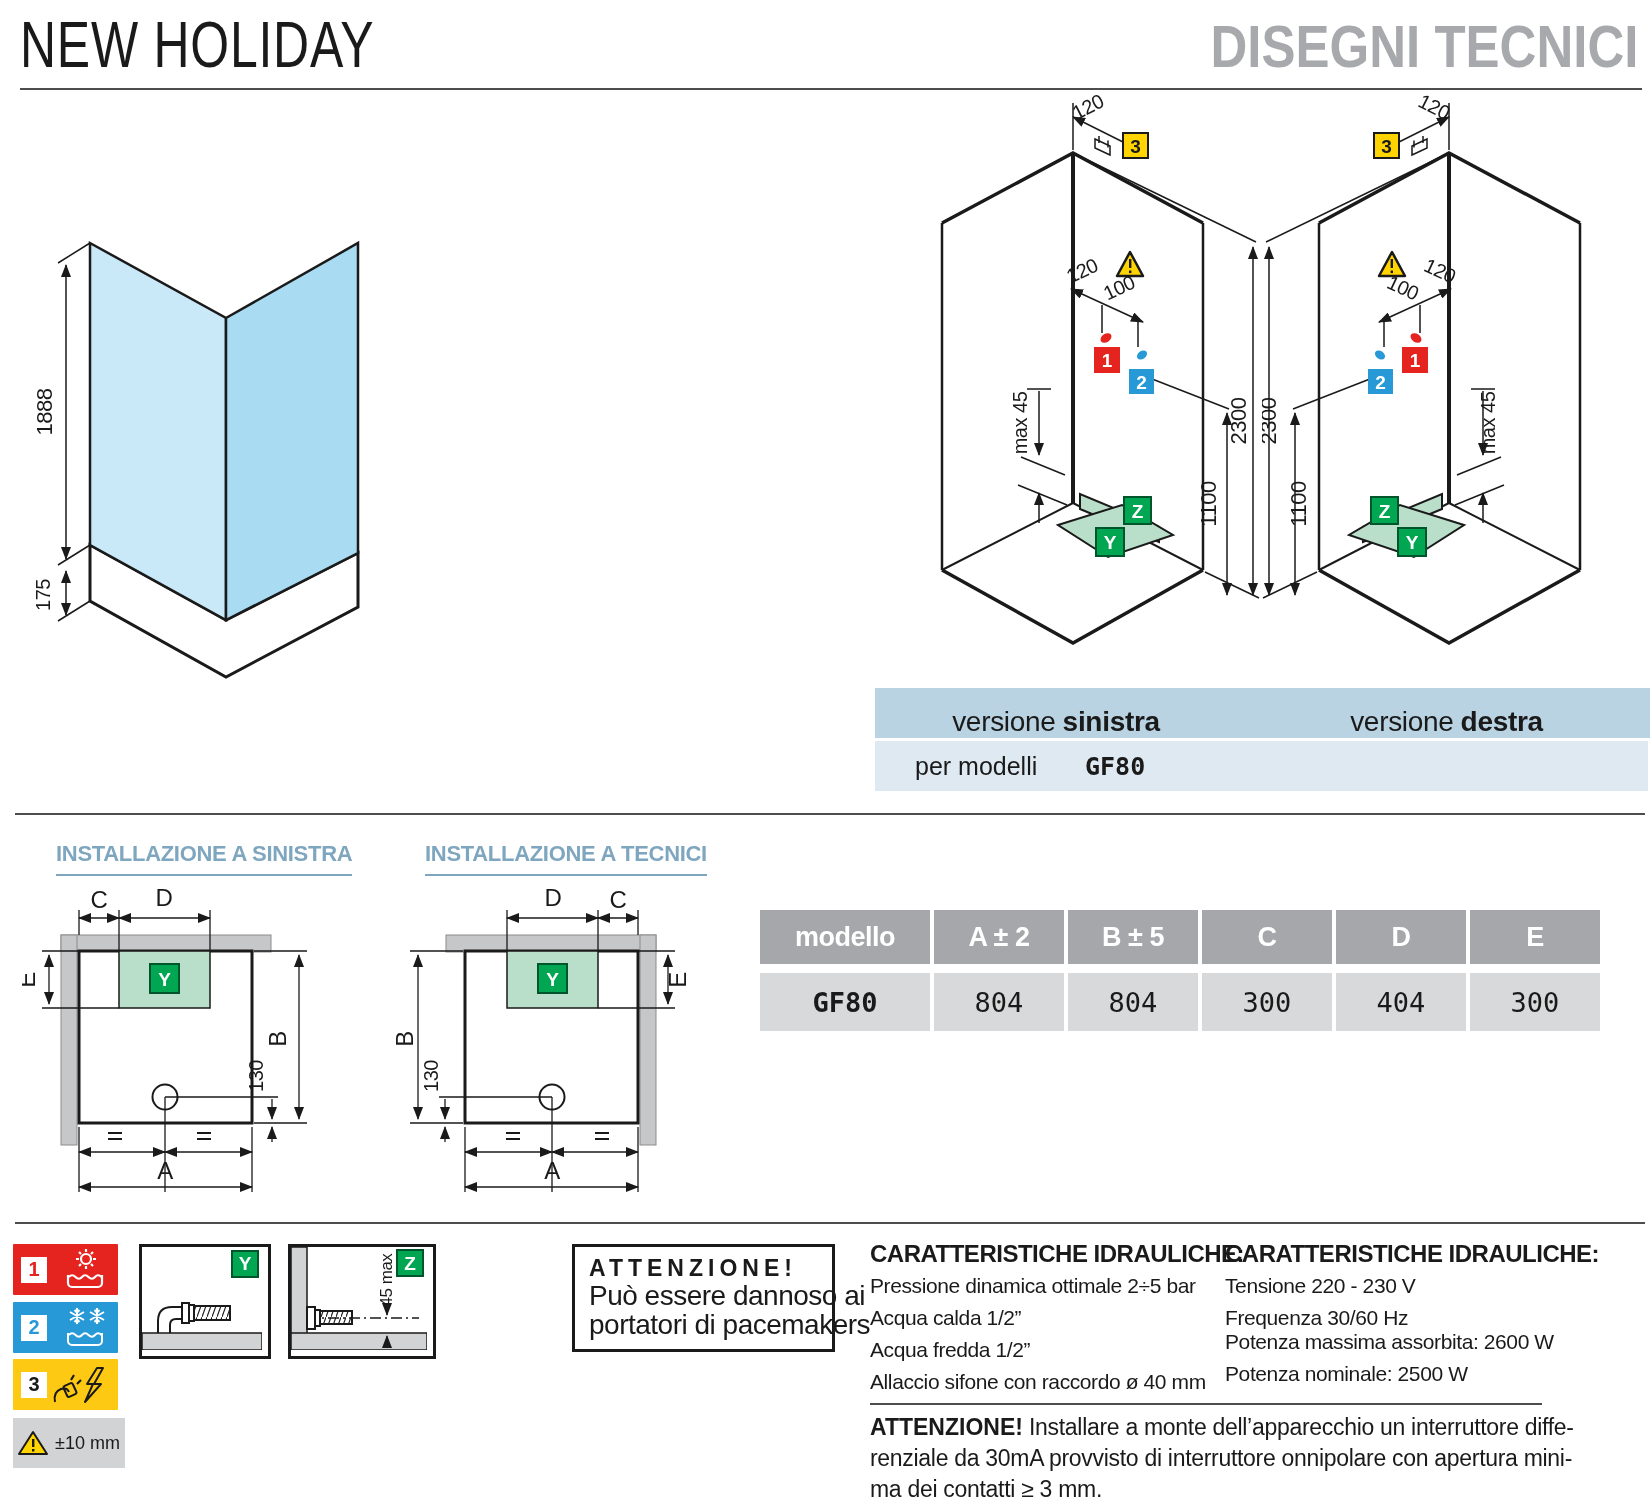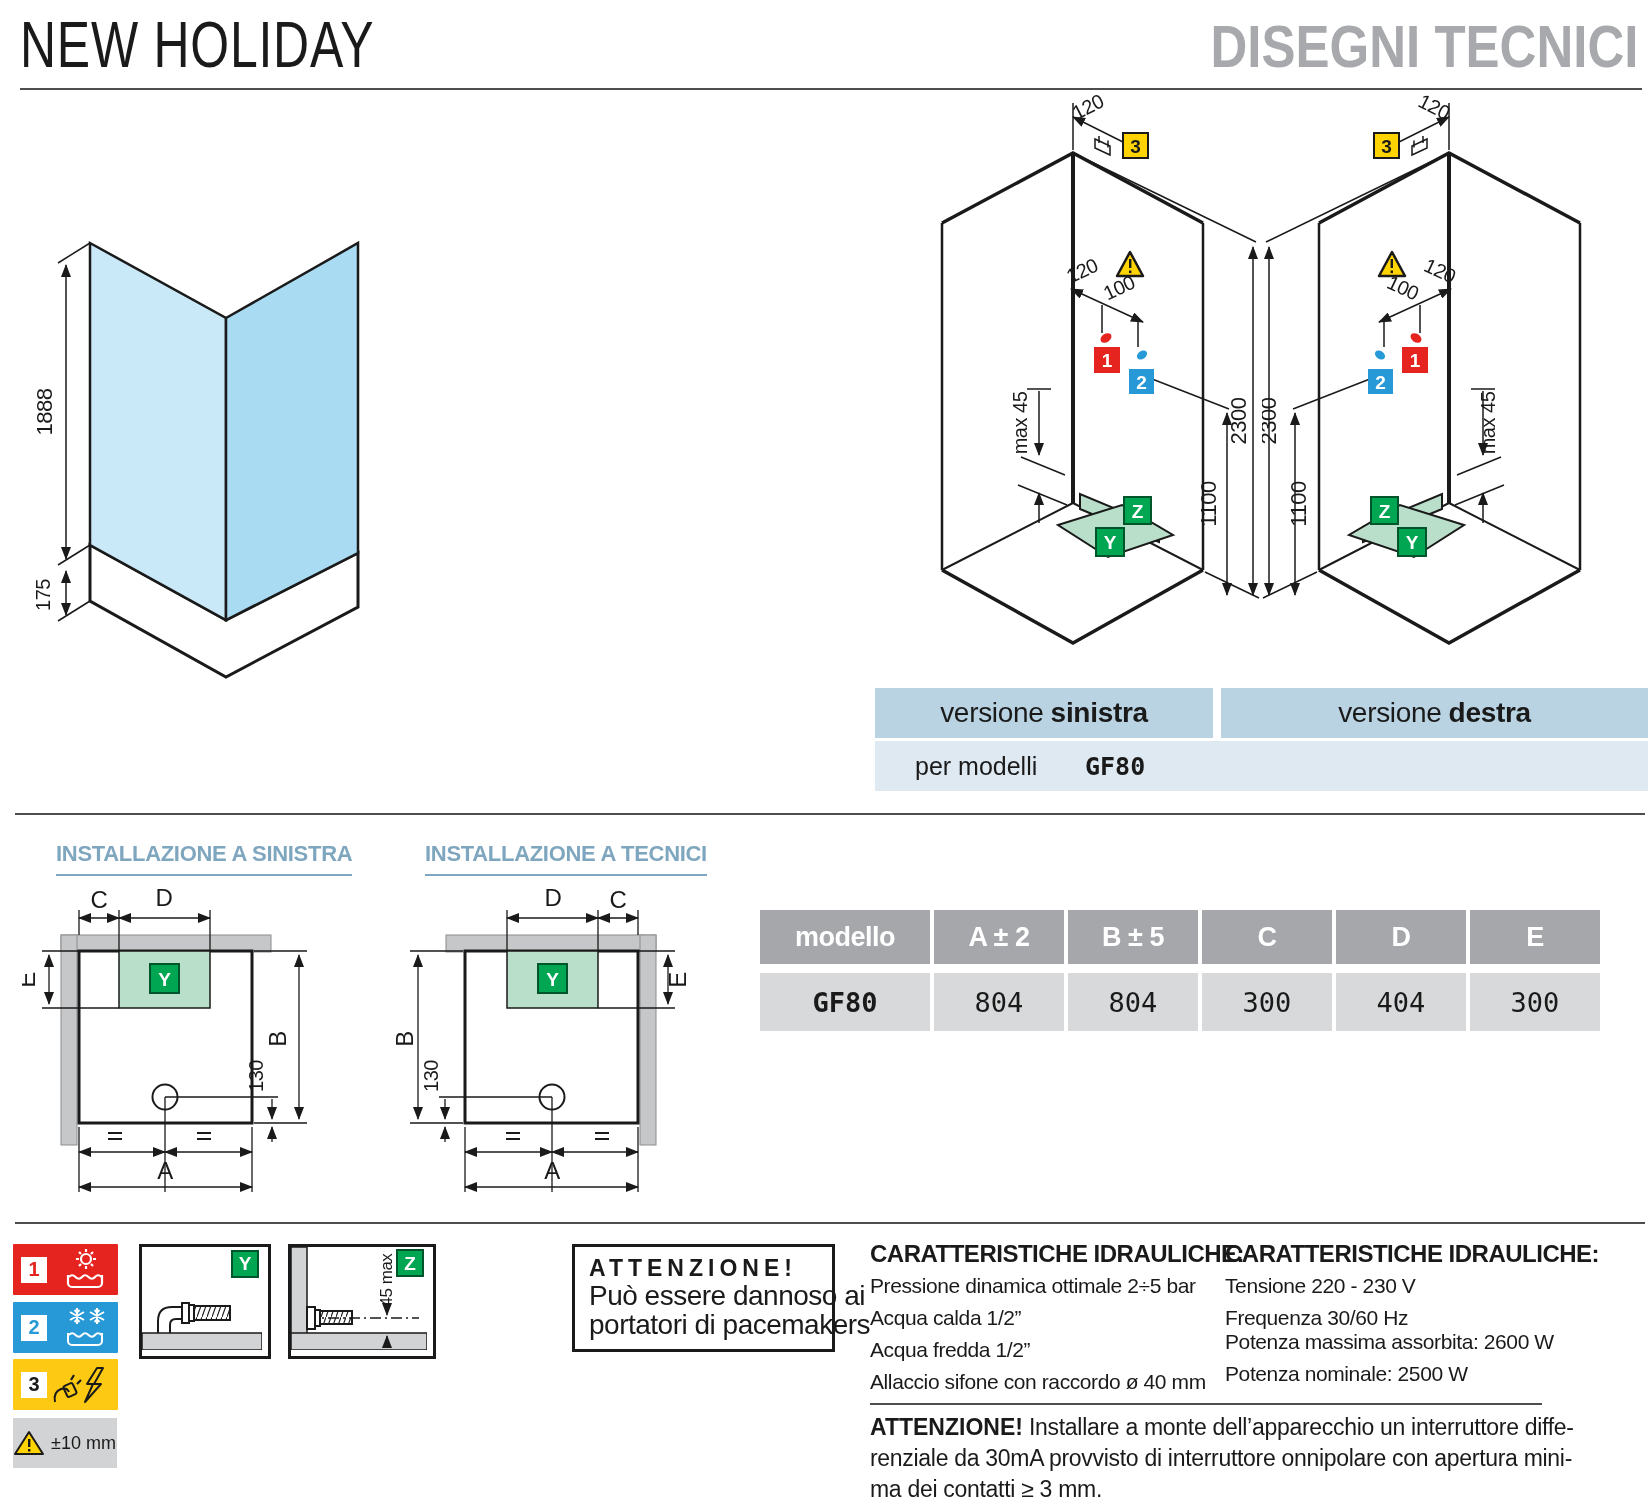--- a/index.html
+++ b/index.html
@@ -3,36 +3,36 @@
 <meta charset="utf-8">
 <style>
   html,body{margin:0;padding:0;background:#fff;}
   body{width:1650px;height:1503px;position:relative;font-family:"Liberation Sans",sans-serif;color:#1a1a1a;overflow:hidden;}
   .abs{position:absolute;}
   .hline{position:absolute;background:#4d4d4d;height:2px;}
   
   .brand{left:20px;top:8px;font-size:64px;font-weight:200;letter-spacing:1px;transform:scaleX(.78);transform-origin:left top;white-space:nowrap;}
   .section-title{right:12px;top:12px;font-size:60px;font-weight:bold;color:#a7a9ac;transform:scaleX(.85);transform-origin:right top;white-space:nowrap;}
   
-  .vbar{height:50px;background:#b9d3e2;display:flex;align-items:center;justify-content:center;font-size:28px;letter-spacing:-0.3px;}
+  .vbar{height:50px;background:#b9d3e2;display:flex;align-items:flex-end;justify-content:center;font-size:28px;letter-spacing:-0.3px;padding-left:12px;}
   .vbar b{margin-left:7px;}
   .vrow{height:50px;background:#dfe9f1;font-size:25px;}
   .vrow span{position:absolute;top:11px;}
   .mono{font-family:"DejaVu Sans Mono","Liberation Mono",monospace;}
   
   .inst-h{font-size:22px;font-weight:bold;letter-spacing:-0.3px;color:#7fa6bf;border-bottom:2px solid #7fa6bf;padding-bottom:7px;white-space:nowrap;}
   
   .spec{left:760px;top:910px;width:840px;display:grid;grid-template-columns:170px repeat(5,1fr);column-gap:4px;row-gap:9px;}
   .spec .hc{background:#a5a7aa;color:#fff;font-weight:bold;font-size:27px;height:54px;display:flex;align-items:center;justify-content:center;letter-spacing:-0.5px;}
   .spec .dc{background:#d8d9da;font-size:27px;height:58px;display:flex;align-items:center;justify-content:center;font-family:"DejaVu Sans Mono","Liberation Mono",monospace;}
   .spec .dc.b{font-weight:bold;}
   
   .lg{width:105px;height:51px;border-radius:1px;display:flex;align-items:center;}
   .lg .num{width:26px;height:26px;background:#fff;margin-left:8px;display:flex;align-items:center;justify-content:center;font-weight:bold;font-size:20px;}
-  .tolerance{left:13px;top:1418px;width:104px;height:50px;background:#d2d3d4;display:flex;align-items:center;justify-content:center;gap:7px;font-size:18px;}
+  .tolerance{left:13px;top:1418px;width:112px;height:50px;background:#d2d3d4;display:flex;align-items:center;justify-content:center;gap:7px;font-size:18px;}
   
   .dbox{border:3px solid #1a1a1a;background:#fff;}
   
   .attn{left:572px;top:1244px;width:263px;height:108px;border:3px solid #1a1a1a;display:flex;align-items:center;gap:8px;padding:0 6px;box-sizing:border-box;}
   .attn .txt{line-height:1.04;}
   .attn .t1{font-size:23px;font-weight:bold;letter-spacing:5px;white-space:nowrap;}
   .attn .t2{font-size:28px;letter-spacing:-0.5px;white-space:nowrap;}
   
   .chars-title{font-size:24px;font-weight:bold;letter-spacing:-0.5px;white-space:nowrap;}
   .chars-line{font-size:21px;letter-spacing:-0.4px;white-space:nowrap;}

